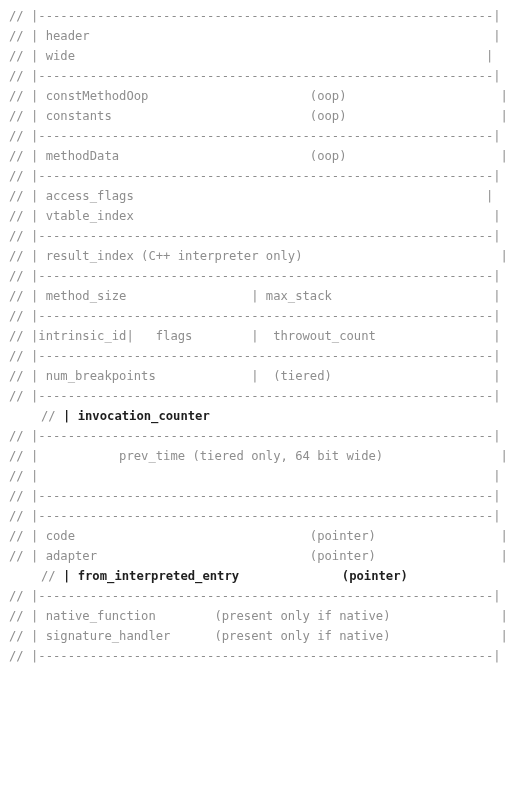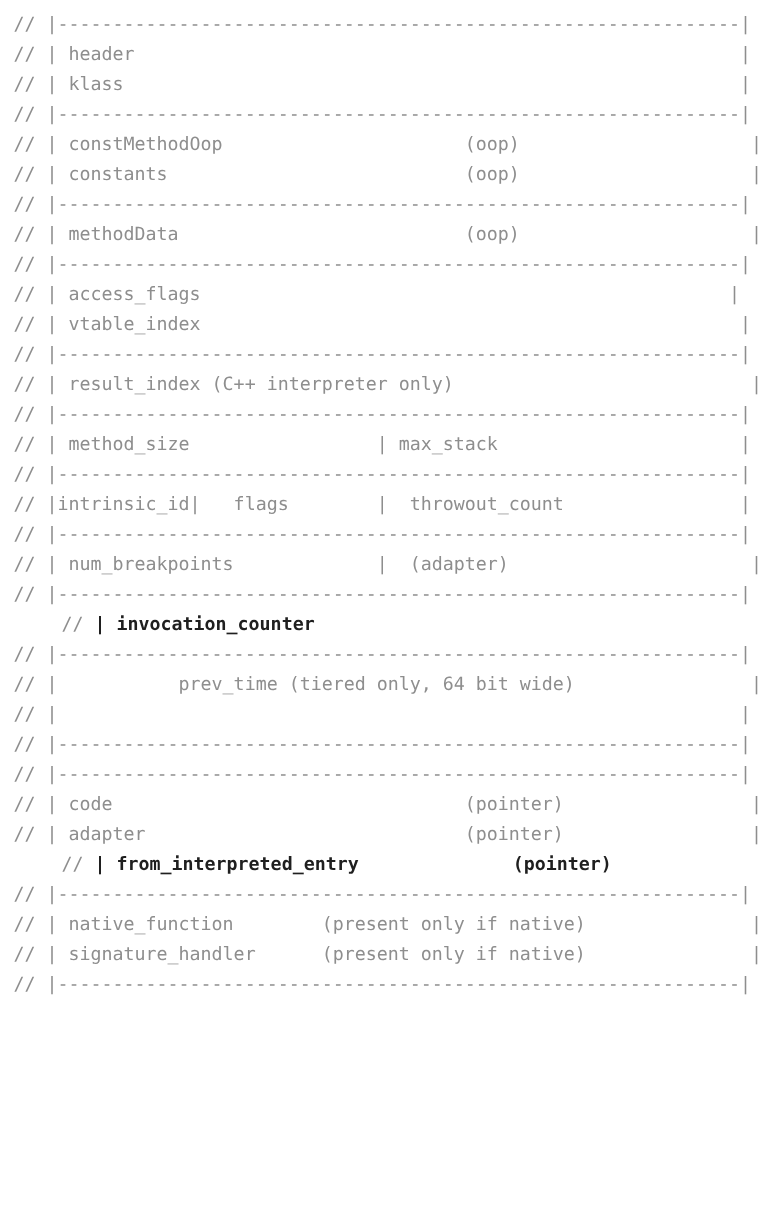--- a/index.html
+++ b/index.html
@@ -44,37 +44,37 @@
     color: #8e8e8e;
     font-weight: normal;
   }
 </style>
 </head>
 <body>
 
 <div id="code-block">
     <div class="code-line">// |--------------------------------------------------------------|</div>
     <div class="code-line">// | header                                                       |</div>
-    <div class="code-line">// | klass                                                        |</div>
+    <div class="code-line">// | wide                                                        |</div>
     <div class="code-line">// |--------------------------------------------------------------|</div>
     <div class="code-line">// | constMethodOop                      (oop)                     |</div>
     <div class="code-line">// | constants                           (oop)                     |</div>
     <div class="code-line">// |--------------------------------------------------------------|</div>
     <div class="code-line">// | methodData                          (oop)                     |</div>
     <div class="code-line">// |--------------------------------------------------------------|</div>
     <div class="code-line">// | access_flags                                                |</div>
     <div class="code-line">// | vtable_index                                                 |</div>
     <div class="code-line">// |--------------------------------------------------------------|</div>
     <div class="code-line">// | result_index (C++ interpreter only)                           |</div>
     <div class="code-line">// |--------------------------------------------------------------|</div>
     <div class="code-line">// | method_size                 | max_stack                      |</div>
     <div class="code-line">// |--------------------------------------------------------------|</div>
     <div class="code-line">// |intrinsic_id|   flags        |  throwout_count                |</div>
     <div class="code-line">// |--------------------------------------------------------------|</div>
-    <div class="code-line">// | num_breakpoints             |  (adapter)                      |</div>
+    <div class="code-line">// | num_breakpoints             |  (tiered)                      |</div>
     <div class="code-line">// |--------------------------------------------------------------|</div>
     <div class="code-line emph"><span class="marker">// </span><span>| invocation_counter                                           |</span></div>
     <div class="code-line">// |--------------------------------------------------------------|</div>
     <div class="code-line">// |           prev_time (tiered only, 64 bit wide)                |</div>
     <div class="code-line">// |                                                              |</div>
     <div class="code-line">// |--------------------------------------------------------------|</div>
     <div class="code-line">// |--------------------------------------------------------------|</div>
     <div class="code-line">// | code                                (pointer)                 |</div>
     <div class="code-line">// | adapter                             (pointer)                 |</div>
     <div class="code-line emph"><span class="marker">// </span><span>| from_interpreted_entry              (pointer)                 |</span></div>

